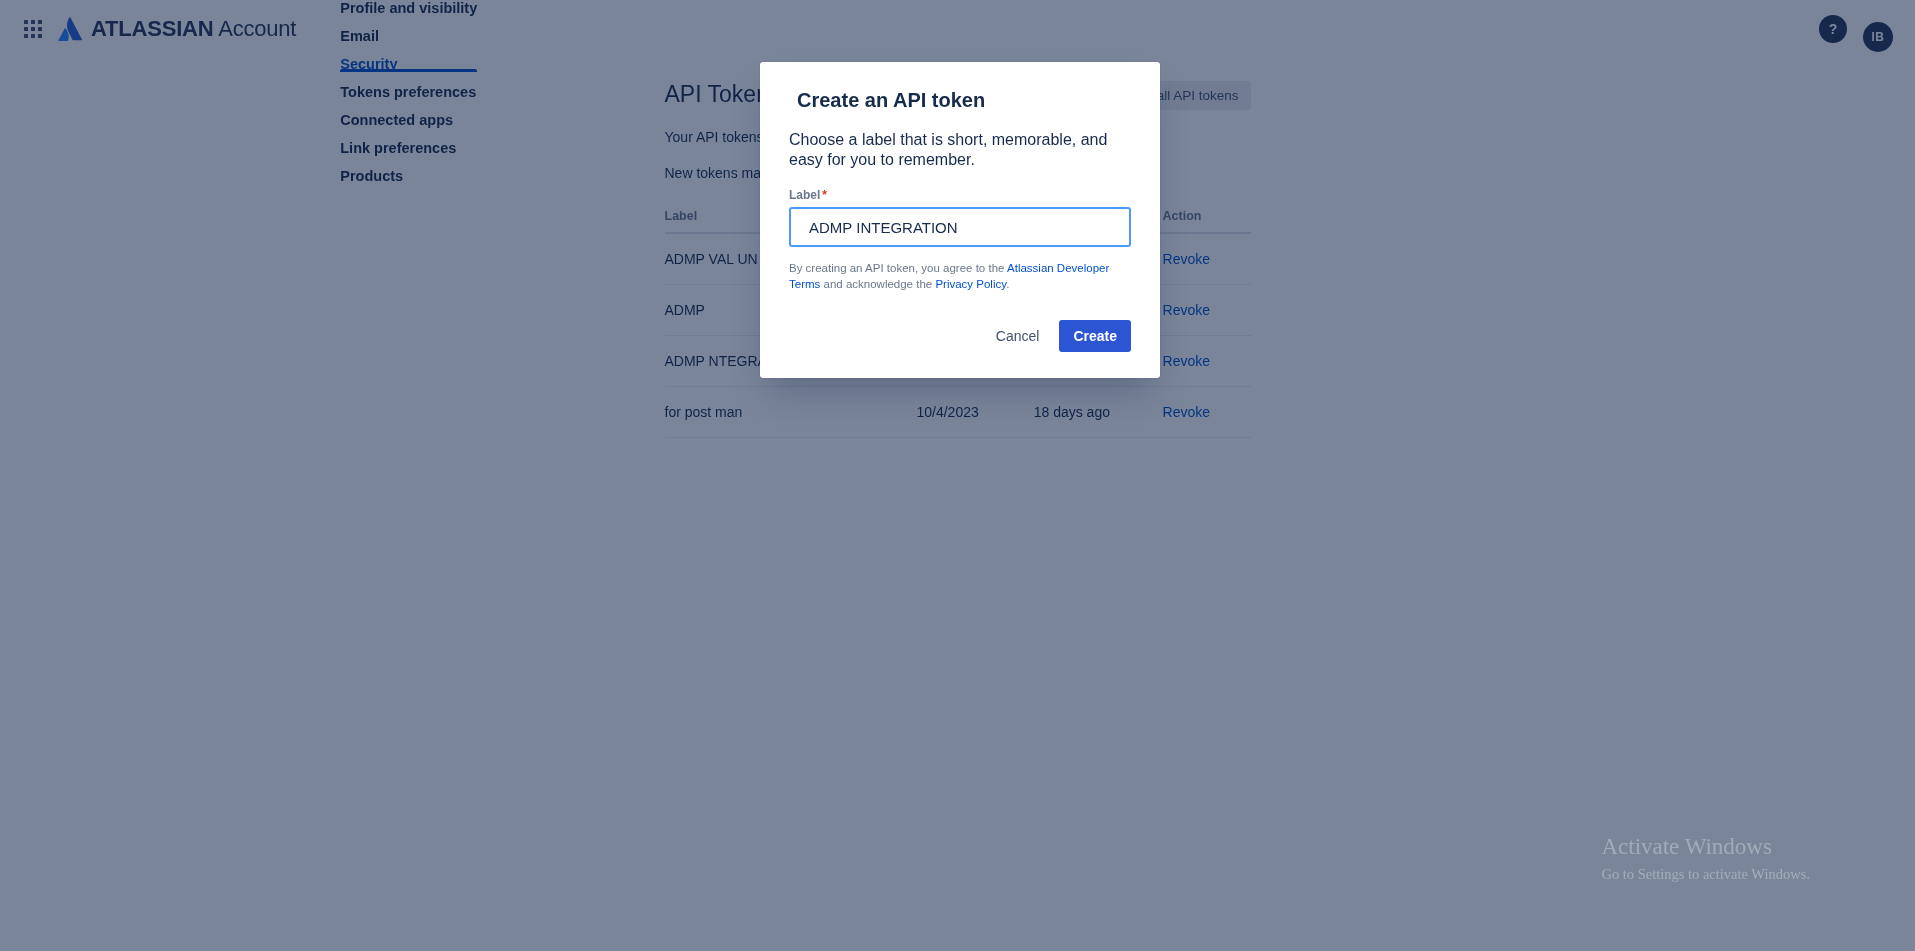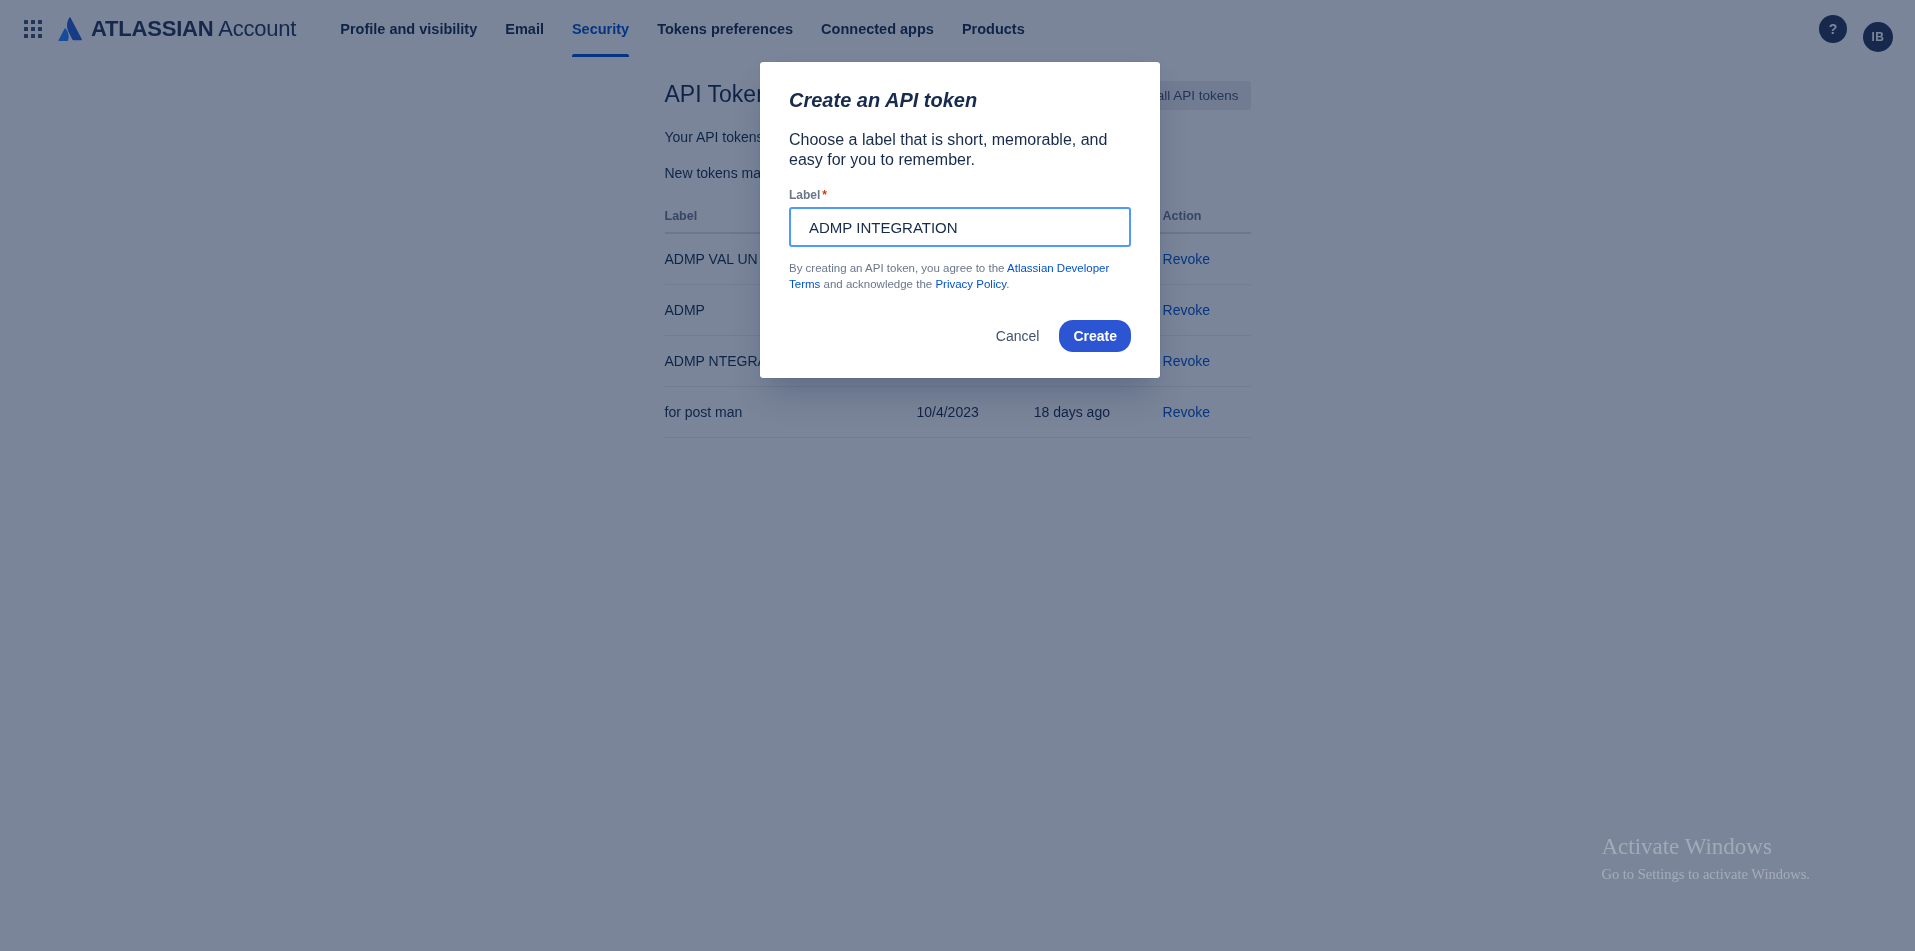--- a/index.html
+++ b/index.html
@@ -69,21 +69,22 @@
     color: #253858;
   }
   .brand-text span {
     font-weight: 400;
     color: #253858;
   }
   .nav-items {
     display: flex;
     align-items: stretch;
     height: 57px;
-    gap: 0;
+    gap: 12px;
+    flex-direction: column;
   }
   .nav-item {
     display: flex;
     align-items: center;
     padding: 0 14px;
     font-size: 14.5px;
     color: #172b4d;
     font-weight: 600;
     white-space: nowrap;
     cursor: pointer;
@@ -220,23 +221,22 @@
     border-radius: 3px;
     box-shadow: 0 0 1px rgba(9,30,66,0.31), 0 20px 32px -8px rgba(9,30,66,0.25);
     z-index: 30;
     padding: 26px 29px 26px 29px;
     box-sizing: border-box;
   }
   .modal-title {
     font-size: 20px;
     font-weight: 600;
     color: #172b4d;
-    margin: 0 0 17px 0;
+    margin: 0 0 17px 8px;
     line-height: 1.25;
-    font-style: italic;
   }
   .modal-desc {
     font-size: 16px;
     line-height: 20px;
     color: #172b4d;
     margin: 0 0 18px 0;
   }
   .field-label {
     font-size: 12px;
     font-weight: 600;
@@ -288,21 +288,21 @@
     cursor: pointer;
   }
   .btn-primary {
     border: none;
     background: #2c55d4;
     color: #ffffff;
     font-size: 14px;
     font-family: inherit;
     font-weight: 600;
     padding: 8px 14px;
-    border-radius: 14px;
+    border-radius: 3px;
     cursor: pointer;
   }
 
   
   .watermark {
     position: absolute;
     right: 105px;
     bottom: 68px;
     text-align: left;
     z-index: 25;
@@ -348,20 +348,21 @@
       </span>
       <span class="brand-text"><b>ATLASSIAN</b> <span>Account</span></span>
     </div>
 
     <nav class="nav-items">
       <div class="nav-item">Profile and visibility</div>
       <div class="nav-item">Email</div>
       <div class="nav-item active">Security</div>
       <div class="nav-item">Tokens preferences</div>
       <div class="nav-item">Connected apps</div>
+      <div class="nav-item">Link preferences</div>
       <div class="nav-item">Products</div>
     </nav>
 
     <div class="nav-right">
       <div class="circle-btn">?</div>
       <div class="avatar">IB</div>
     </div>
   </div>
 
   <div class="content">

